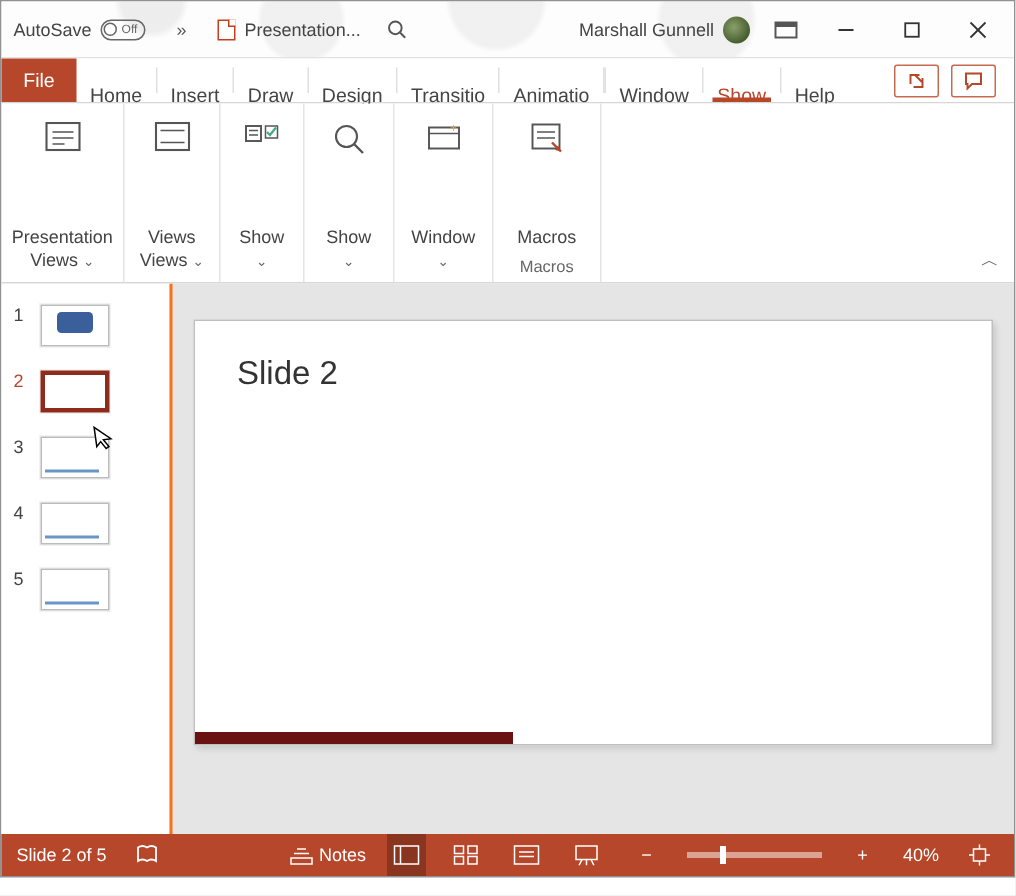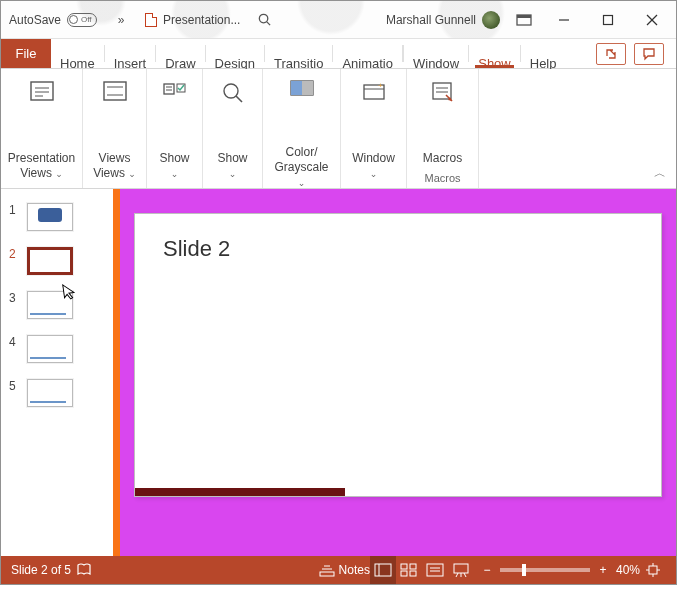--- a/index.html
+++ b/index.html
@@ -53,26 +53,26 @@
   .workarea { flex:1; display:flex; background:#fff; overflow:hidden; }
   .thumbs { width:112px; background:#fff; display:flex; flex-direction:column; padding-top:10px; position:relative; }
   .thumb { display:flex; align-items:flex-start; gap:6px; padding: 4px 8px 12px 8px; }
   .thumb .num { width:12px; font-size:12px; color:#444; }
   .thumb.selected .num { color:#b7472a; }
   .thumb .mini { width:46px; height:28px; background:#fff; border:1px solid #bbb; box-shadow: 0 0 0 1px rgba(0,0,0,0.05); position:relative; }
   .thumb.selected .mini { border:3px solid #8d2b1d; width:46px; height:28px; }
   .mini .stripe { position:absolute; left:2px; right:6px; bottom:3px; height:2px; background:#6b95c8; }
   .mini .blob { position:absolute; top:4px; left:10px; width:24px; height:14px; background:#3b5f9a; border-radius:3px; }
   .cursor-img { position:absolute; left:62px; top:94px; font-size:14px; color:#000; transform: rotate(-8deg);}
-  .canvas { flex:1; background:#d946ef; position:relative; border-left:7px solid #f97316; }
+  .canvas { flex:1; background:#e5e5e5; position:relative; border-left:2px solid #f97316; }
   .slide { position:absolute; left:14px; right:14px; top:24px; height:284px; background:#fff; border:1px solid #bfbfbf; box-shadow: 2px 2px 4px rgba(0,0,0,0.12); display:flex; flex-direction:column; }
   .slide .title { font-size:22px; color:#333; padding:22px 28px; }
   .slide .bottom { margin-top:auto; height:8px; width:40%; background:#6a1212; }
   
-  .status { height:28px; background:#b7472a; color:#fff; display:flex; align-items:center; font-size:12px; padding: 0 10px; }
+  .status { height:28px; background:#b7472a; color:#fff; display:flex; align-items:center; font-size:12px; padding: 0 10px; gap:14px; }
   .status .btn { display:flex; align-items:center; justify-content:center; height:28px; min-width:26px; }
   .status .btn.active { background: rgba(0,0,0,0.25); }
   .status .sep { flex:1; }
   .status .slider { width:90px; height:4px; background:rgba(255,255,255,0.5); position:relative; }
   .status .slider .sknob { position:absolute; left:22px; top:-4px; width:4px; height:12px; background:#fff; }
   .svg-icon { display:block; }
 </style>
 </head>
 <body>
 
@@ -220,30 +220,20 @@
     </div>
     <div class="ribbon-group" style="width:60px">
       <div class="rb-icon">
         <svg width="24" height="22">
             <circle cx="10" cy="10" r="7" fill="none" stroke="#555" stroke-width="1.4"></circle>
             <line x1="15" y1="15" x2="21" y2="21" stroke="#555" stroke-width="1.6"></line>
           </svg>
       </div>
       <div class="rb-label"><span>Show</span><br><span class="drop">⌄</span></div>
     </div>
-    <div class="ribbon-group" style="width:78px">
-      <div class="rb-icon">
-        <svg width="26" height="20">
-            <rect x="2" y="2" width="22" height="14" fill="none" stroke="#555" stroke-width="1.3"></rect>
-            <rect x="2" y="2" width="11" height="14" fill="#7ba2d6"></rect>
-            <rect x="13" y="2" width="11" height="14" fill="#bbb"></rect>
-          </svg>
-      </div>
-      <div class="rb-label"><span>Color/</span><br><span>Grayscale</span> <span class="drop">⌄</span></div>
-    </div>
     <div class="ribbon-group" style="width:66px">
       <div class="rb-icon">
         <svg width="26" height="20">
             <rect x="3" y="3" width="20" height="14" fill="none" stroke="#555" stroke-width="1.3"></rect>
             <line x1="3" y1="7" x2="23" y2="7" stroke="#555"></line>
             <text x="17" y="6" font-size="8" fill="#e6a23c">+</text>
           </svg>
       </div>
       <div class="rb-label"><span>Window</span><br><span class="drop">⌄</span></div>
     </div>

